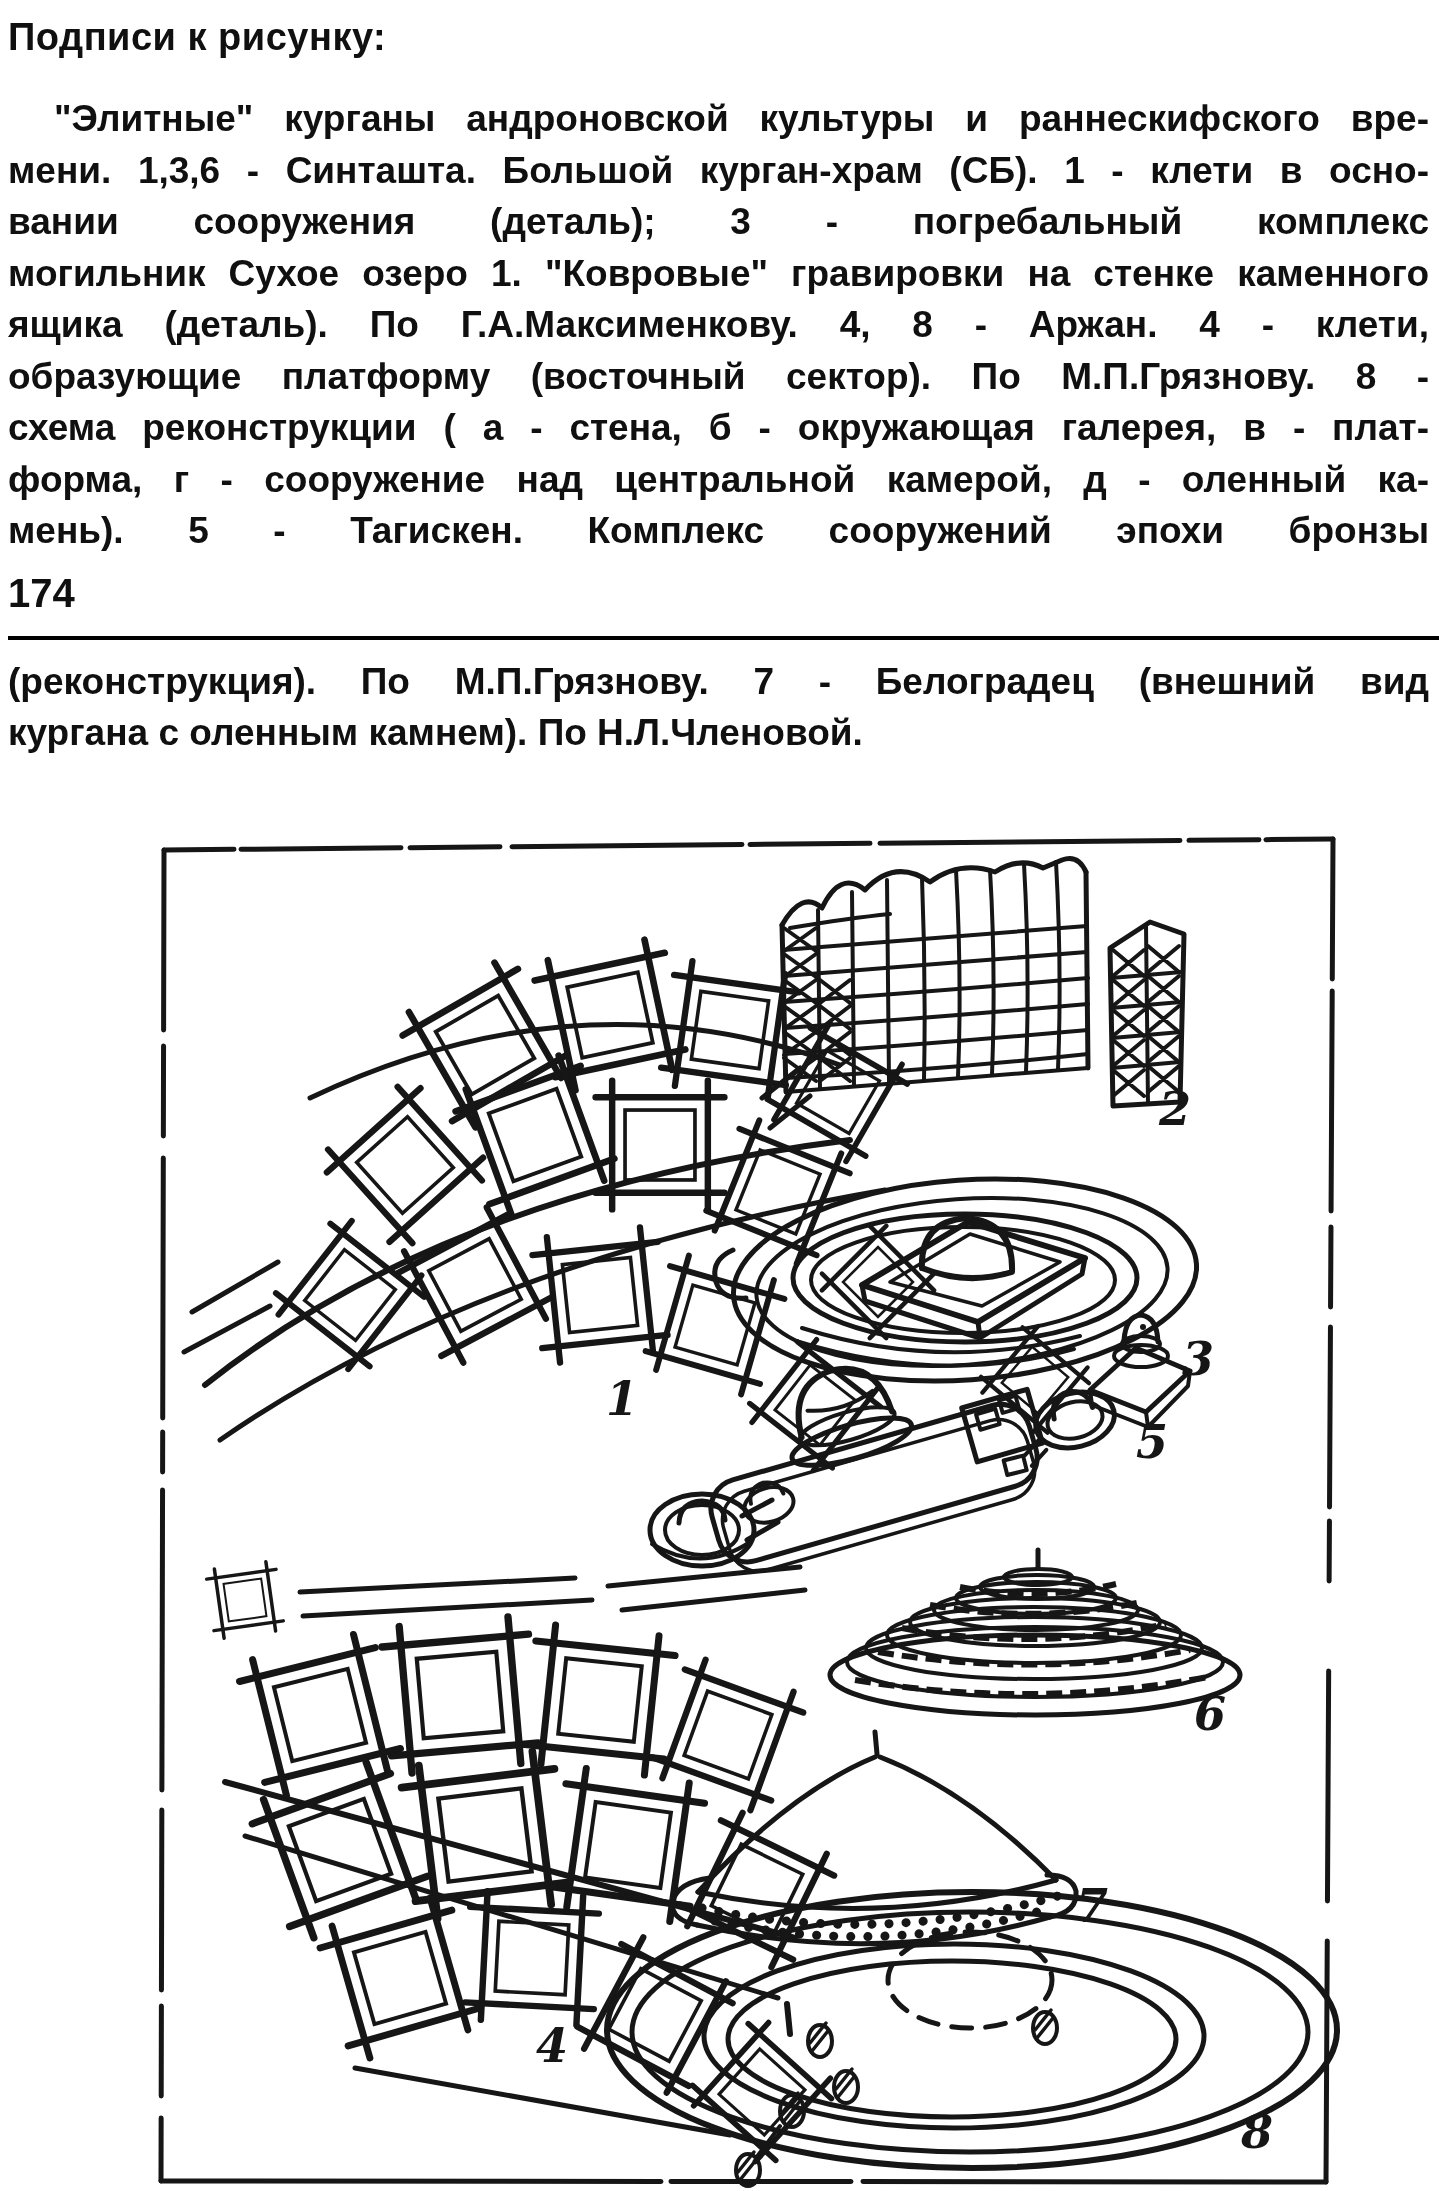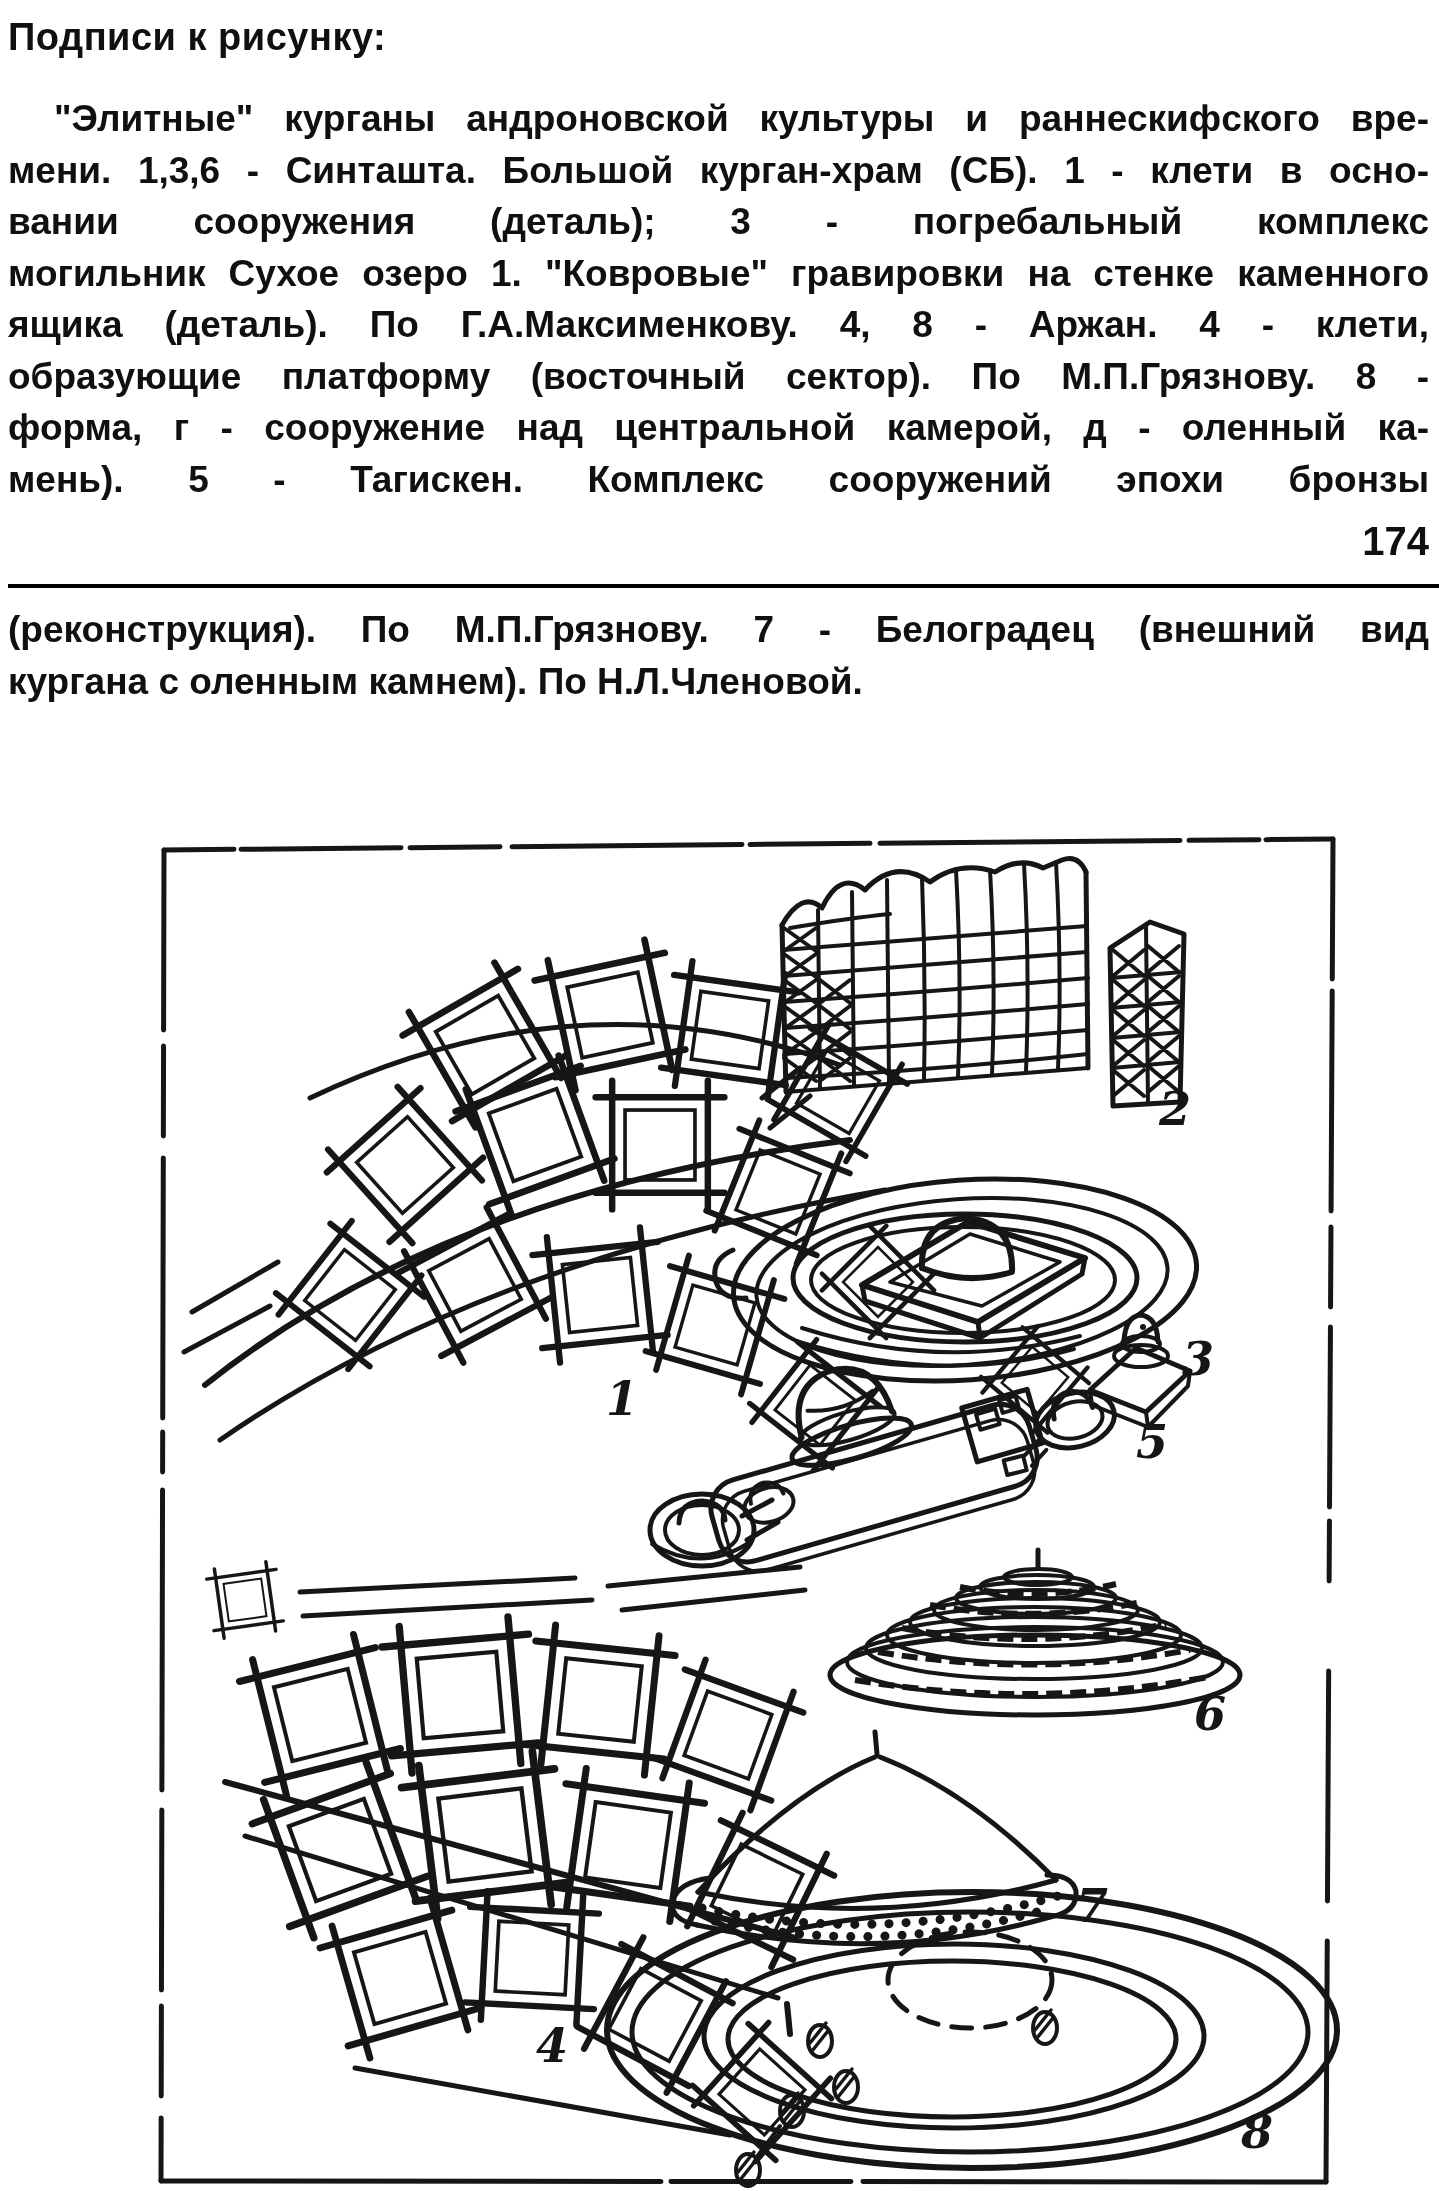--- a/index.html
+++ b/index.html
@@ -3,21 +3,21 @@
 <meta charset="utf-8">
 <style>
   html,body{margin:0;padding:0;background:#ffffff;}
   body{width:1439px;height:2191px;position:relative;font-family:"Liberation Sans",sans-serif;color:#101010;overflow:hidden;}
   .textcol{position:absolute;left:8px;top:16px;width:1421px;}
   .header-line{font-size:38px;font-weight:700;letter-spacing:0.5px;}
   .caption{margin-top:34px;}
   .cap-line{font-size:37px;font-weight:700;line-height:51.5px;text-align:justify;text-align-last:justify;white-space:nowrap;}
   .cap-line.noj{text-align-last:left;}
   .cap-line.indent{text-indent:46px;}
-  .page-number{text-align:right;font-size:40px;font-weight:700;margin-top:14px;}
+  .page-number{text-align:left;font-size:40px;font-weight:700;margin-top:14px;}
   .rule{border:none;border-top:4px solid #000;margin:20px 0 0 0;width:1431px;}
   .continuation{margin-top:16px;}
   .figure-wrap{position:absolute;left:150px;top:830px;width:1200px;height:1361px;}
   svg{display:block;}
   .s3{stroke:#161616;stroke-width:3.5;fill:none;stroke-linecap:round;stroke-linejoin:round;}
   .s4{stroke:#161616;stroke-width:4;fill:none;stroke-linecap:round;stroke-linejoin:round;}
   .s5{stroke:#161616;stroke-width:5;fill:none;stroke-linecap:round;stroke-linejoin:round;}
   .s6{stroke:#161616;stroke-width:6;fill:none;stroke-linecap:round;stroke-linejoin:round;}
   .tex{stroke:#161616;stroke-width:6;fill:none;stroke-dasharray:16 8;}
   .dots{stroke:#161616;stroke-width:9;fill:none;stroke-linecap:round;stroke-dasharray:0.1 17;}
@@ -31,20 +31,21 @@
 
 <div class="textcol">
   <div class="header-line">Подписи к рисунку:</div>
   <div class="caption">
     <div class="cap-line indent">"Элитные" курганы андроновской культуры и раннескифского вре-</div>
     <div class="cap-line">мени. 1,3,6 - Синташта. Большой курган-храм (СБ). 1 - клети в осно-</div>
     <div class="cap-line">вании сооружения (деталь); 3 - погребальный комплекс</div>
     <div class="cap-line">могильник Сухое озеро 1. "Ковровые" гравировки на стенке каменного</div>
     <div class="cap-line">ящика (деталь). По Г.А.Максименкову. 4, 8 - Аржан. 4 - клети,</div>
     <div class="cap-line">образующие платформу (восточный сектор). По М.П.Грязнову. 8 -</div>
+    <div class="cap-line">схема реконструкции ( а - стена, б - окружающая галерея, в - плат-</div>
     <div class="cap-line">форма, г - сооружение над центральной камерой, д - оленный ка-</div>
     <div class="cap-line">мень). 5 - Тагискен. Комплекс сооружений эпохи бронзы</div>
   </div>
   <div class="page-number">174</div>
   <hr class="rule">
   <div class="caption continuation">
     <div class="cap-line">(реконструкция). По М.П.Грязнову. 7 - Белоградец (внешний вид</div>
     <div class="cap-line noj">кургана с оленным камнем). По Н.Л.Членовой.</div>
   </div>
 </div>

